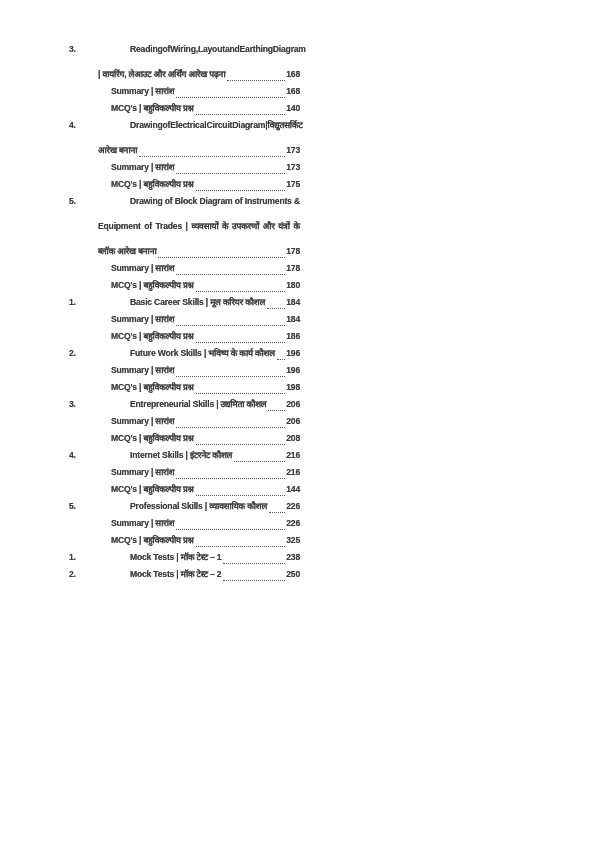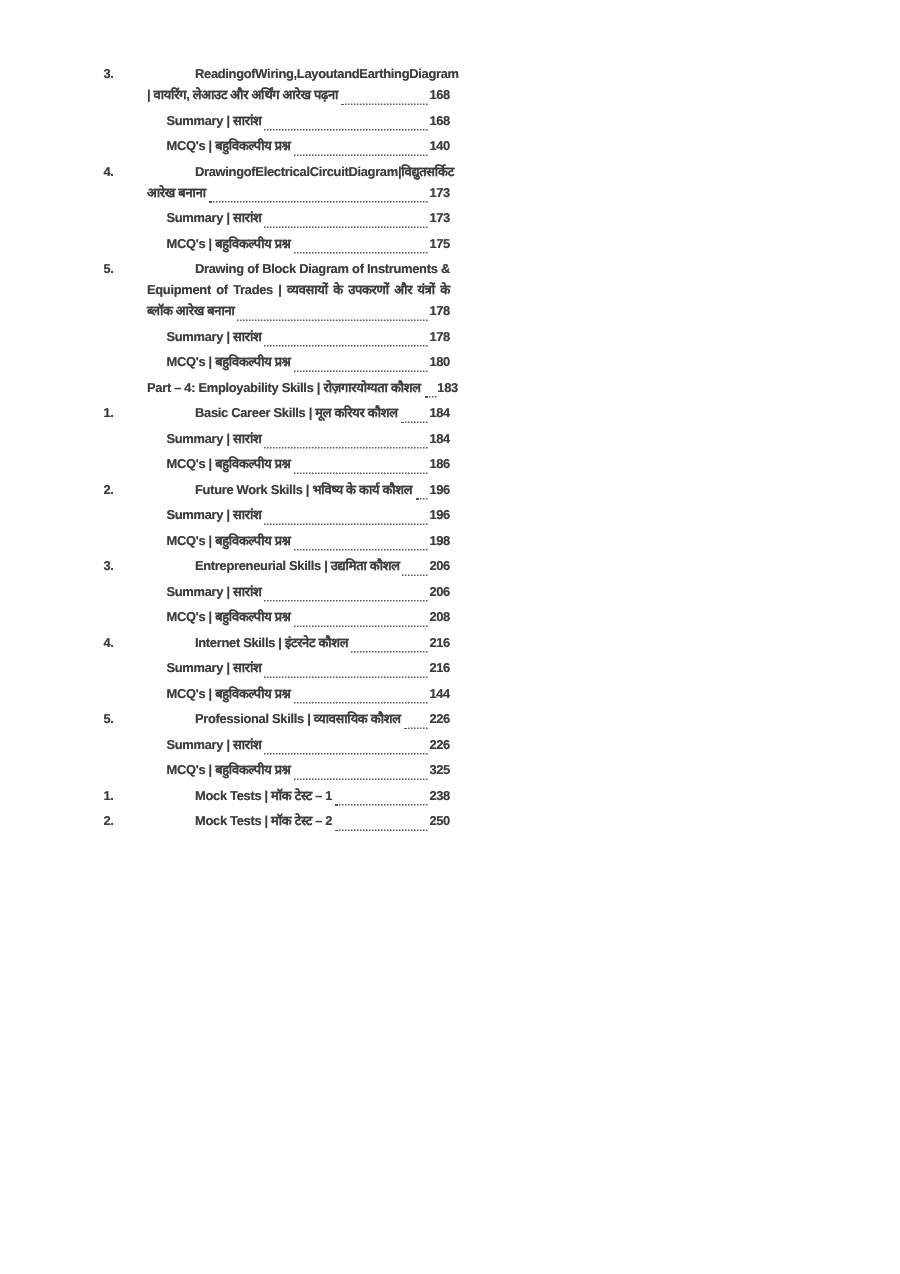--- a/index.html
+++ b/index.html
@@ -26,21 +26,21 @@
     text-shadow:0 0 0.4px rgba(61,61,61,0.65);
   }
   .row{
     display:flex;
     align-items:baseline;
     margin-top:4px;
     position:relative;
     white-space:nowrap;
   }
   .row:first-child{margin-top:0;}
-  .row.cont{margin-top:1px;}
+  .row.cont{margin-top:12px;}
   .row.item{padding-left:32px;}
   .row.sub{padding-left:13px;}
   .row.part{padding-left:0;}
   .num{
     position:absolute;
     left:11px;top:0;
   }
   .txt{flex:0 1 auto;padding-left:40px;}
   
   .row.fill .txt{
@@ -153,25 +153,20 @@
       <div class="row sub">
         <span class="txt">Summary | सारांश</span>
         <span class="leader"></span>
         <span class="page-num">178</span>
       </div>
       <div class="row sub">
         <span class="txt">MCQ's | बहुविकल्पीय प्रश्न</span>
         <span class="leader"></span>
         <span class="page-num">180</span>
       </div>
-      <div class="row part">
-        <span class="txt">Part – 4: Employability Skills | रोज़गारयोग्यता कौशल</span>
-        <span class="leader"></span>
-        <span class="page-num">183</span>
-      </div>
       <div class="row item">
         <span class="num">1.</span>
         <span class="txt">Basic Career Skills | मूल करियर कौशल</span>
         <span class="leader"></span>
         <span class="page-num">184</span>
       </div>
       <div class="row sub">
         <span class="txt">Summary | सारांश</span>
         <span class="leader"></span>
         <span class="page-num">184</span>

